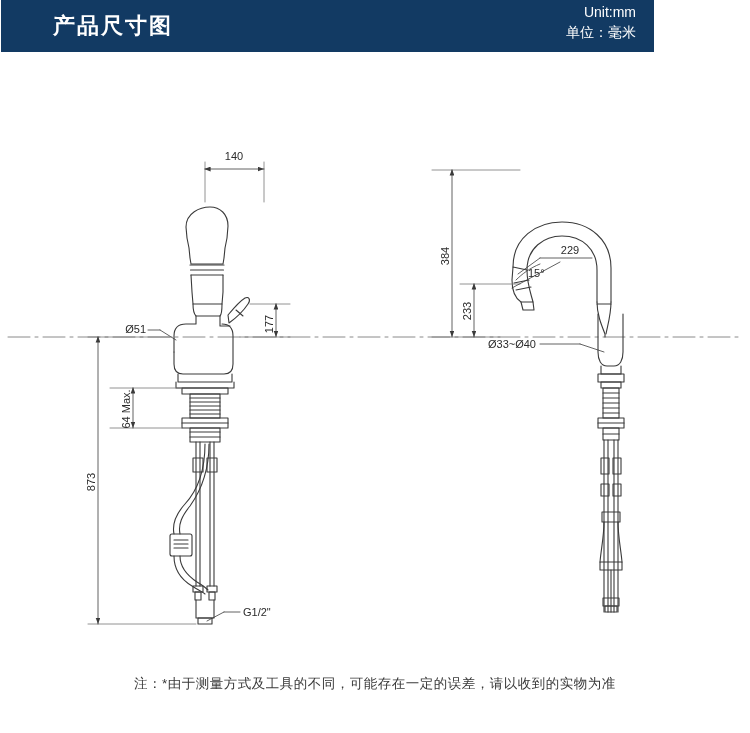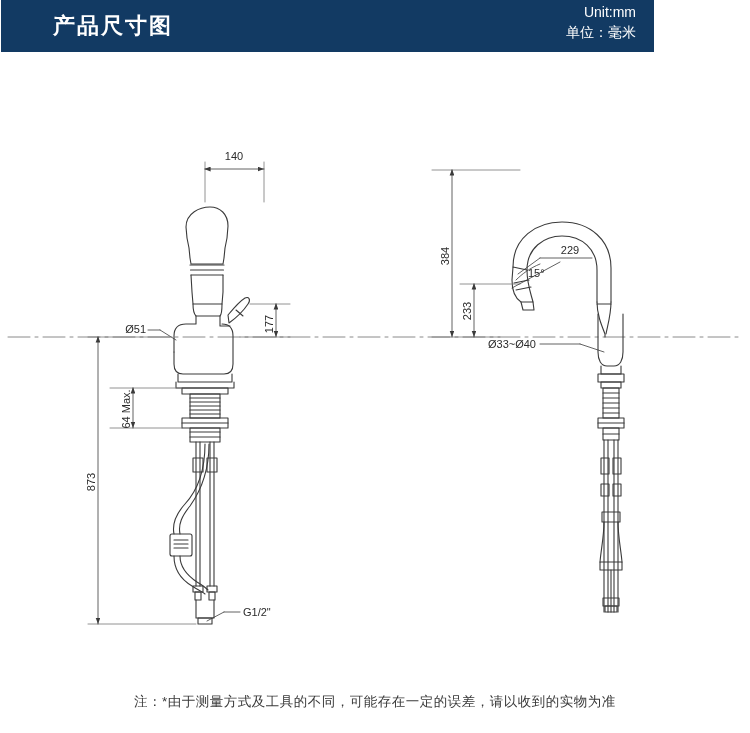--- a/index.html
+++ b/index.html
@@ -56,21 +56,21 @@
     top: 52px;
     width: 630px;
     height: 625px;
   }
   .canvas svg { display: block; }
 
   
   .note {
     position: absolute;
     left: 0;
-    bottom: 22px;
+    bottom: 40px;
     width: 750px;
     text-align: center;
     font-size: 13.5px;
     color: #3a3a3a;
     letter-spacing: 0.5px;
   }
 </style>
 </head>
 <body>
 

